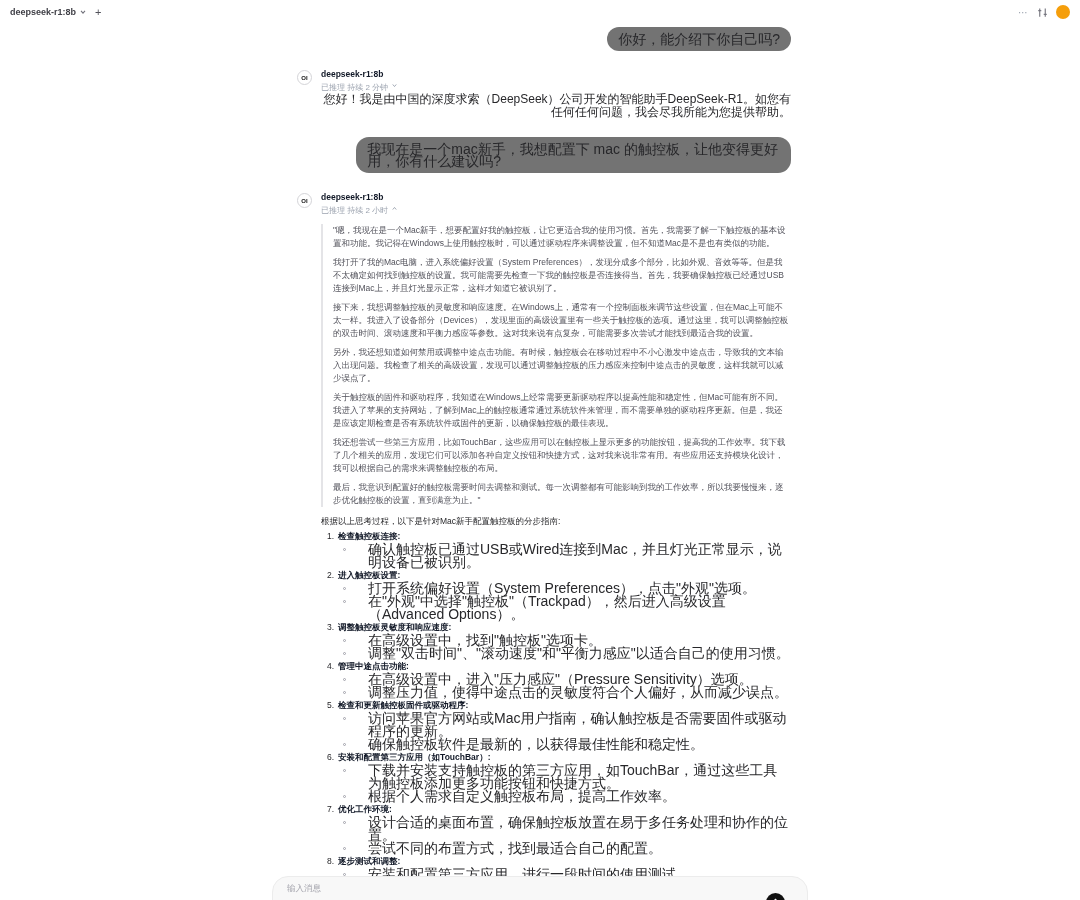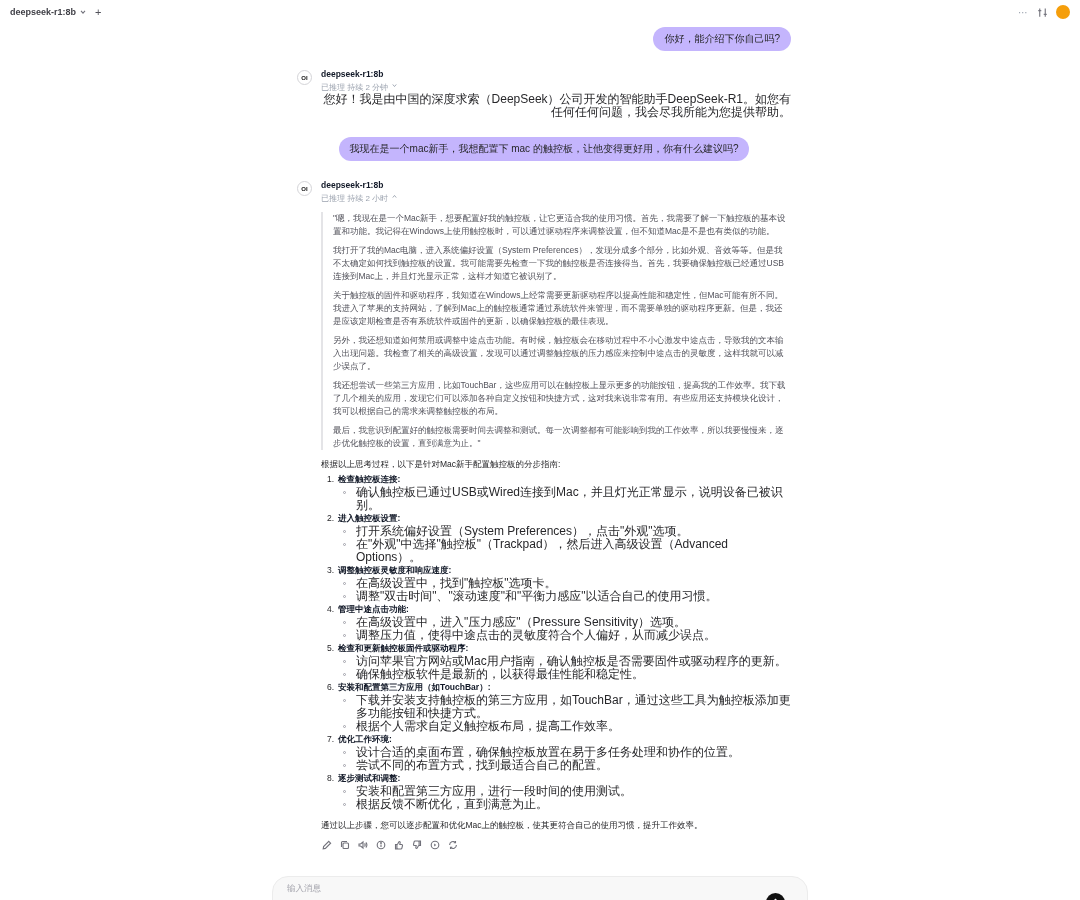--- a/index.html
+++ b/index.html
@@ -13,24 +13,24 @@
   .model-name { font-size:9px; font-weight:600; color:#3f3f46; }
   .hdr-ico { color:#71717a; display:flex; align-items:center; }
   .newchat { margin-left:8px; font-size:11px; color:#52525b; cursor:pointer; line-height:1; }
   .topbar-right { margin-left:auto; display:flex; align-items:center; gap:8px; }
   .ellipsis { font-size:10px; color:#9ca3af; letter-spacing:1px; cursor:pointer; }
   .avatar-user { width:14px; height:14px; border-radius:50%; background:#F59E0B; cursor:pointer; }
 
   
   .chat { position:absolute; left:297px; top:0; width:494px; }
   .row-user { display:flex; justify-content:flex-end; }
-  .bubble { background:#c4b5fd; border-radius:13px; padding:6px 11px;
-    font-size:10px; line-height:12px; color:#27272a; max-width:88%; }
+  .bubble { background:#737373; border-radius:13px; padding:6px 11px;
+    font-size:14px; line-height:12px; color:#27272a; max-width:88%; }
   .u1 { margin-top:27px; }
-  .u2 { margin-top:18px;justify-content:center; }
+  .u2 { margin-top:18px; }
   .a1 { margin-top:18px; }
   .a2 { margin-top:19px; }
 
   .msg { display:flex; gap:9px; }
   .avatar-model { flex:0 0 auto; width:15px; height:15px; border-radius:50%;
     border:1px solid #d4d4d8; background:#fff; display:flex; align-items:center;
     justify-content:center; font-size:6px; font-weight:700; color:#111;
     letter-spacing:.2px; margin-top:1px; }
   .msg-body { flex:1; min-width:0; }
   .m-name { font-size:8.5px; font-weight:700; color:#111827; }
@@ -40,21 +40,21 @@
 
   .think { margin-top:8px; border-left:2px solid #e4e4e7; padding-left:10px; }
   .think p { font-size:8.5px; line-height:13px; color:#52525b; margin-bottom:6px; }
   .think p:last-child { margin-bottom:4px; }
 
   .intro { margin-top:8px; font-size:8.5px; line-height:13px; color:#27272a; }
   .steps { margin-top:2px; }
   .step-head { display:flex; gap:4px; padding-left:6px; font-size:8.5px;
     line-height:13px; color:#27272a; }
   .step-head b { font-weight:700; color:#111827; }
-  .bullet { display:flex; gap:10px; padding-left:22px; font-size:12px;
+  .bullet { display:flex; gap:22px; padding-left:22px; font-size:14px;
     line-height:13px; color:#27272a; }
   .bullet .mark { flex:0 0 auto; width:3px; height:3px; border:1px solid #a1a1aa;
     border-radius:50%; margin-top:5px; }
   .closing { margin-top:8px; font-size:8.5px; line-height:13px; color:#27272a; }
 
   .actions { margin-top:7px; display:flex; align-items:center; gap:6px; padding-bottom:10px; }
   .act { width:12px; height:12px; display:flex; align-items:center; justify-content:center;
     color:#71717a; cursor:pointer; background:none; border:none; padding:0; }
   .act svg { display:block; }
 
@@ -127,22 +127,23 @@
       <div class="reason-toggle">
         <span>已推理 持续 2 小时</span>
         <svg width="7" height="7" viewBox="0 0 10 10" fill="none" stroke="currentColor" stroke-width="1.3">
             <polyline points="2.5,6.5 5,3.5 7.5,6.5"></polyline>
           </svg>
       </div>
 
       <div class="think">
         <p>"嗯，我现在是一个Mac新手，想要配置好我的触控板，让它更适合我的使用习惯。首先，我需要了解一下触控板的基本设置和功能。我记得在Windows上使用触控板时，可以通过驱动程序来调整设置，但不知道Mac是不是也有类似的功能。</p>
         <p>我打开了我的Mac电脑，进入系统偏好设置（System Preferences），发现分成多个部分，比如外观、音效等等。但是我不太确定如何找到触控板的设置。我可能需要先检查一下我的触控板是否连接得当。首先，我要确保触控板已经通过USB连接到Mac上，并且灯光显示正常，这样才知道它被识别了。</p>
+        <p>接下来，我想调整触控板的灵敏度和响应速度。在Windows上，通常有一个控制面板来调节这些设置，但在Mac上可能不太一样。我进入了设备部分（Devices），发现里面的高级设置里有一些关于触控板的选项。通过这里，我可以调整触控板的双击时间、滚动速度和平衡力感应等参数。这对我来说有点复杂，可能需要多次尝试才能找到最适合我的设置。</p>
+        <p>另外，我还想知道如何禁用或调整中途点击功能。有时候，触控板会在移动过程中不小心激发中途点击，导致我的文本输入出现问题。我检查了相关的高级设置，发现可以通过调整触控板的压力感应来控制中途点击的灵敏度，这样我就可以减少误点了。</p>
         <p>关于触控板的固件和驱动程序，我知道在Windows上经常需要更新驱动程序以提高性能和稳定性，但Mac可能有所不同。我进入了苹果的支持网站，了解到Mac上的触控板通常通过系统软件来管理，而不需要单独的驱动程序更新。但是，我还是应该定期检查是否有系统软件或固件的更新，以确保触控板的最佳表现。</p>
-        <p>另外，我还想知道如何禁用或调整中途点击功能。有时候，触控板会在移动过程中不小心激发中途点击，导致我的文本输入出现问题。我检查了相关的高级设置，发现可以通过调整触控板的压力感应来控制中途点击的灵敏度，这样我就可以减少误点了。</p>
         <p>我还想尝试一些第三方应用，比如TouchBar，这些应用可以在触控板上显示更多的功能按钮，提高我的工作效率。我下载了几个相关的应用，发现它们可以添加各种自定义按钮和快捷方式，这对我来说非常有用。有些应用还支持模块化设计，我可以根据自己的需求来调整触控板的布局。</p>
         <p>最后，我意识到配置好的触控板需要时间去调整和测试。每一次调整都有可能影响到我的工作效率，所以我要慢慢来，逐步优化触控板的设置，直到满意为止。"</p>
       </div>
 
       <div class="intro">根据以上思考过程，以下是针对Mac新手配置触控板的分步指南:</div>
 
       <div class="steps">
         <div class="step-head">
             <span>1.</span>
             <b>检查触控板连接:</b>

